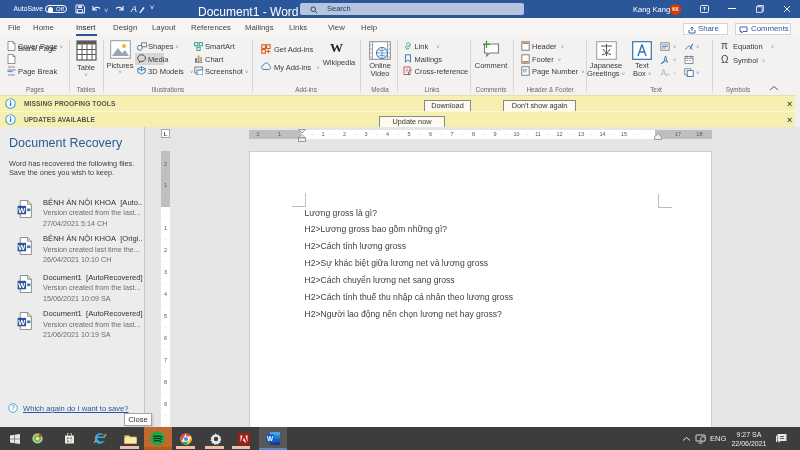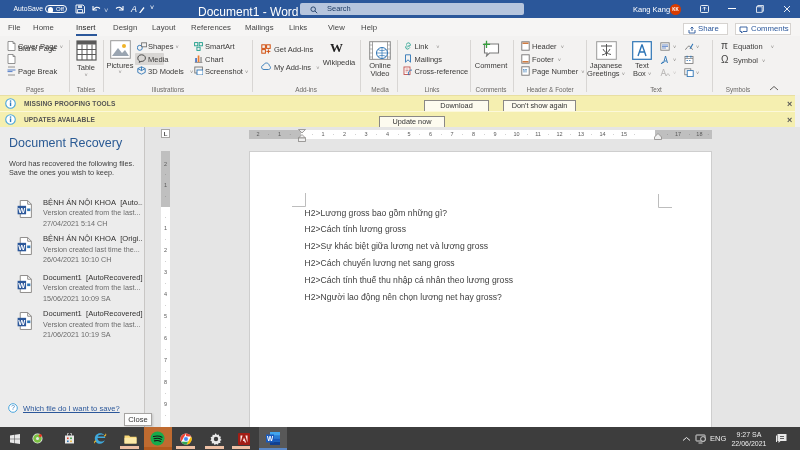--- a/index.html
+++ b/index.html
@@ -316,21 +316,21 @@
     </svg>
 </div>
 
 <div class="notif" style="top:95px;border-top:1px solid #e8dfa2">
   <svg class="abs" style="left:5px;top:2px" width="11" height="11" viewBox="0 0 12 12">
       <circle cx="6" cy="6" r="5.2" fill="#fff" stroke="#4ba6dd" stroke-width="1.2"></circle>
       <rect x="5.3" y="4.8" width="1.5" height="4" fill="#2e7cc1"></rect>
       <rect x="5.3" y="2.6" width="1.5" height="1.5" fill="#2e7cc1"></rect>
     </svg>
   <span class="abs nbold" style="left:24px;top:4px">MISSING PROOFING TOOLS</span>
-  <span class="nbtn" style="left:424px;width:65px">Download</span>
+  <span class="nbtn" style="left:424px;width:47px">Download</span>
   <span class="nbtn" style="left:503px;width:73px">Don't show again</span>
   <span class="nx" style="left:787px;top:2.5px">×</span>
 </div>
 <div class="notif" style="top:111px;border-top:1px solid #fcf8d9">
   <svg class="abs" style="left:5px;top:2px" width="11" height="11" viewBox="0 0 12 12">
       <circle cx="6" cy="6" r="5.2" fill="#fff" stroke="#4ba6dd" stroke-width="1.2"></circle>
       <rect x="5.3" y="4.8" width="1.5" height="4" fill="#2e7cc1"></rect>
       <rect x="5.3" y="2.6" width="1.5" height="1.5" fill="#2e7cc1"></rect>
     </svg>
   <span class="abs nbold" style="left:24px;top:4px">UPDATES AVAILABLE</span>
@@ -425,20 +425,21 @@
   <div class="abs" style="left:103px;top:24px;width:463px;height:276px;background:#fff;border:1px solid #cecece;border-bottom:none"></div>
 
   <svg class="abs" style="left:146px;top:66px" width="15" height="15" viewBox="0 0 15 15">
       <path d="M13.5 0 V13.5 H0" fill="none" stroke="#bdbdbd" stroke-width="1"></path>
     </svg>
   <svg class="abs" style="left:511px;top:66.5px" width="15" height="15" viewBox="0 0 15 15">
       <path d="M1.5 0 V13.5 H15" fill="none" stroke="#bdbdbd" stroke-width="1"></path>
     </svg>
 
   <div class="abs" style="left:158.5px;top:77.5px;width:370px;font-size:8.6px;line-height:16.9px;color:#404040;white-space:nowrap">
+    <div>Lương gross là gì?</div>
     <div>H2&gt;Lương gross bao gồm những gì?</div>
     <div>H2&gt;Cách tính lương gross</div>
     <div>H2&gt;Sự khác biệt giữa lương net và lương gross</div>
     <div>H2&gt;Cách chuyển lương net sang gross</div>
     <div>H2&gt;Cách tính thuế thu nhập cá nhân theo lương gross</div>
     <div>H2&gt;Người lao động nên chọn lương net hay gross?</div>
   </div>
 </div>
 
 <div class="abs" id="panel">
@@ -490,21 +491,21 @@
       </svg>
     <div class="tt abs" style="left:43px;top:2px;width:100px">Document1&nbsp; [AutoRecovered]</div>
     <div class="sub abs" style="left:43px;top:12.6px;width:100px">Version created from the last...</div>
     <div class="sub abs" style="left:43px;top:23.2px;width:100px">21/06/2021 10:19 SA</div>
   </div>
 
   <svg class="abs" style="left:8px;top:276px" width="10" height="10" viewBox="0 0 10 10">
       <circle cx="5" cy="5" r="4.3" fill="#fff" stroke="#4ba6dd" stroke-width="1"></circle>
       <text x="5" y="7.3" font-size="6.5" fill="#2e75b6" text-anchor="middle" font-family="Liberation Sans">?</text>
     </svg>
-  <a class="abs" style="left:23px;top:277px;font-size:7.6px;color:#2b579a;text-decoration:underline;white-space:nowrap">Which file do I want to save?</a>
+  <a class="abs" style="left:23px;top:277px;font-size:7.6px;color:#2b579a;text-decoration:underline;white-space:nowrap">Which again do I want to save?</a>
 
   <div class="abs" style="left:124px;top:286px;width:28px;height:13px;background:#fdfdfd;border:1px solid #a6a4a2;font-size:7.6px;color:#333;text-align:center;line-height:12px;box-shadow:1px 1px 2px rgba(0,0,0,0.15)">Close</div>
 </div>
 
 <div class="abs" id="taskbar">
   <div class="abs" style="left:120px;top:19px;width:19px;height:2.5px;background:#eec0a5"></div>
   <div class="abs" style="left:176px;top:19px;width:19px;height:2.5px;background:#eec0a5"></div>
   <div class="abs" style="left:205px;top:19px;width:19px;height:2.5px;background:#eec0a5"></div>
   <div class="abs" style="left:232px;top:19px;width:18px;height:2.5px;background:#eec0a5"></div>
 

